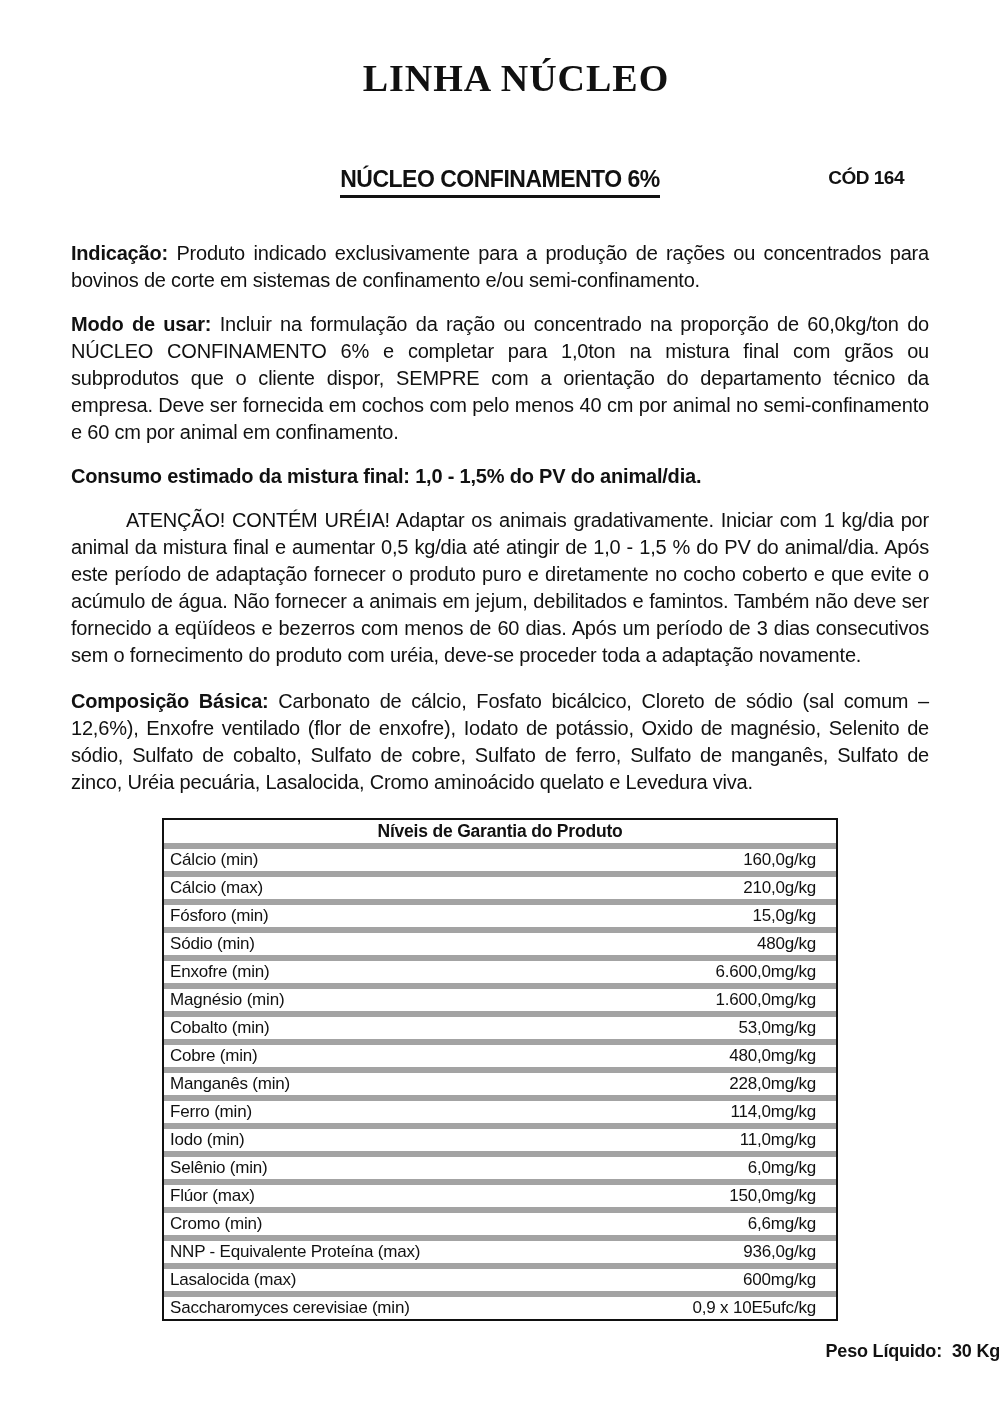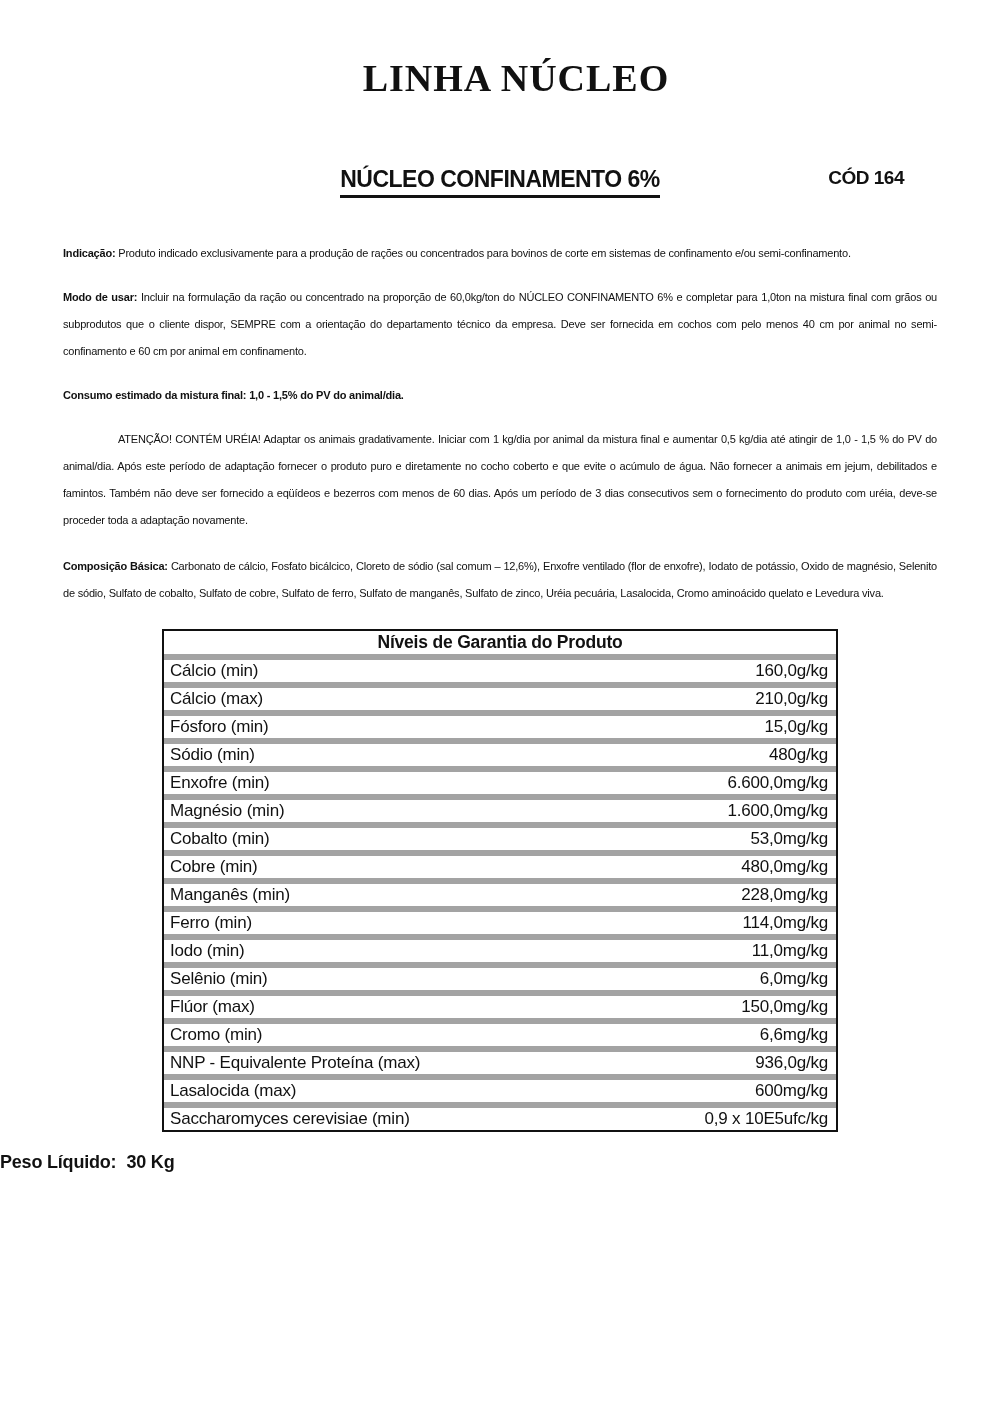--- a/index.html
+++ b/index.html
@@ -44,25 +44,25 @@
     right: 96px;
     top: 1px;
     font-weight: bold;
     font-size: 19px;
     letter-spacing: -0.5px;
   }
   .content {
     padding: 0 63px;
   }
   .para {
-    font-size: 11px;
+    font-size: 20px;
     line-height: 27px;
     letter-spacing: -0.2px;
     text-align: justify;
-    margin: 0;
+    margin: 8px;
   }
   .para b { font-weight: bold; }
   .p-indicacao  { margin-top: 42px; }
   .p-modo       { margin-top: 17px; }
   .p-consumo    { margin-top: 17px; font-weight: bold; text-align: left; }
   .p-atencao    { margin-top: 17px; text-indent: 55px; }
   .p-composicao { margin-top: 19px; }
   .gtable {
     width: 676px;
     margin: 22px auto 0 auto;
@@ -81,24 +81,24 @@
     display: flex;
     justify-content: space-between;
     align-items: center;
     height: 22px;
     line-height: 22px;
     border-top: 6px solid #a3a3a3;
     font-size: 17px;
     letter-spacing: -0.2px;
   }
   .grow .gl { padding-left: 6px;  white-space: nowrap; }
-  .grow .gv { padding-right: 8px; white-space: nowrap; }
+  .grow .gv { padding-right: 20px; white-space: nowrap; }
   .net-weight {
     margin-top: 20px;
-    text-align: left;
+    text-align: right;
     font-weight: bold;
     font-size: 18px;
     letter-spacing: -0.2px;
   }
   .net-weight .nw-value { margin-left: 10px; }
 </style>
 </head>
 <body>
 
 <div>

